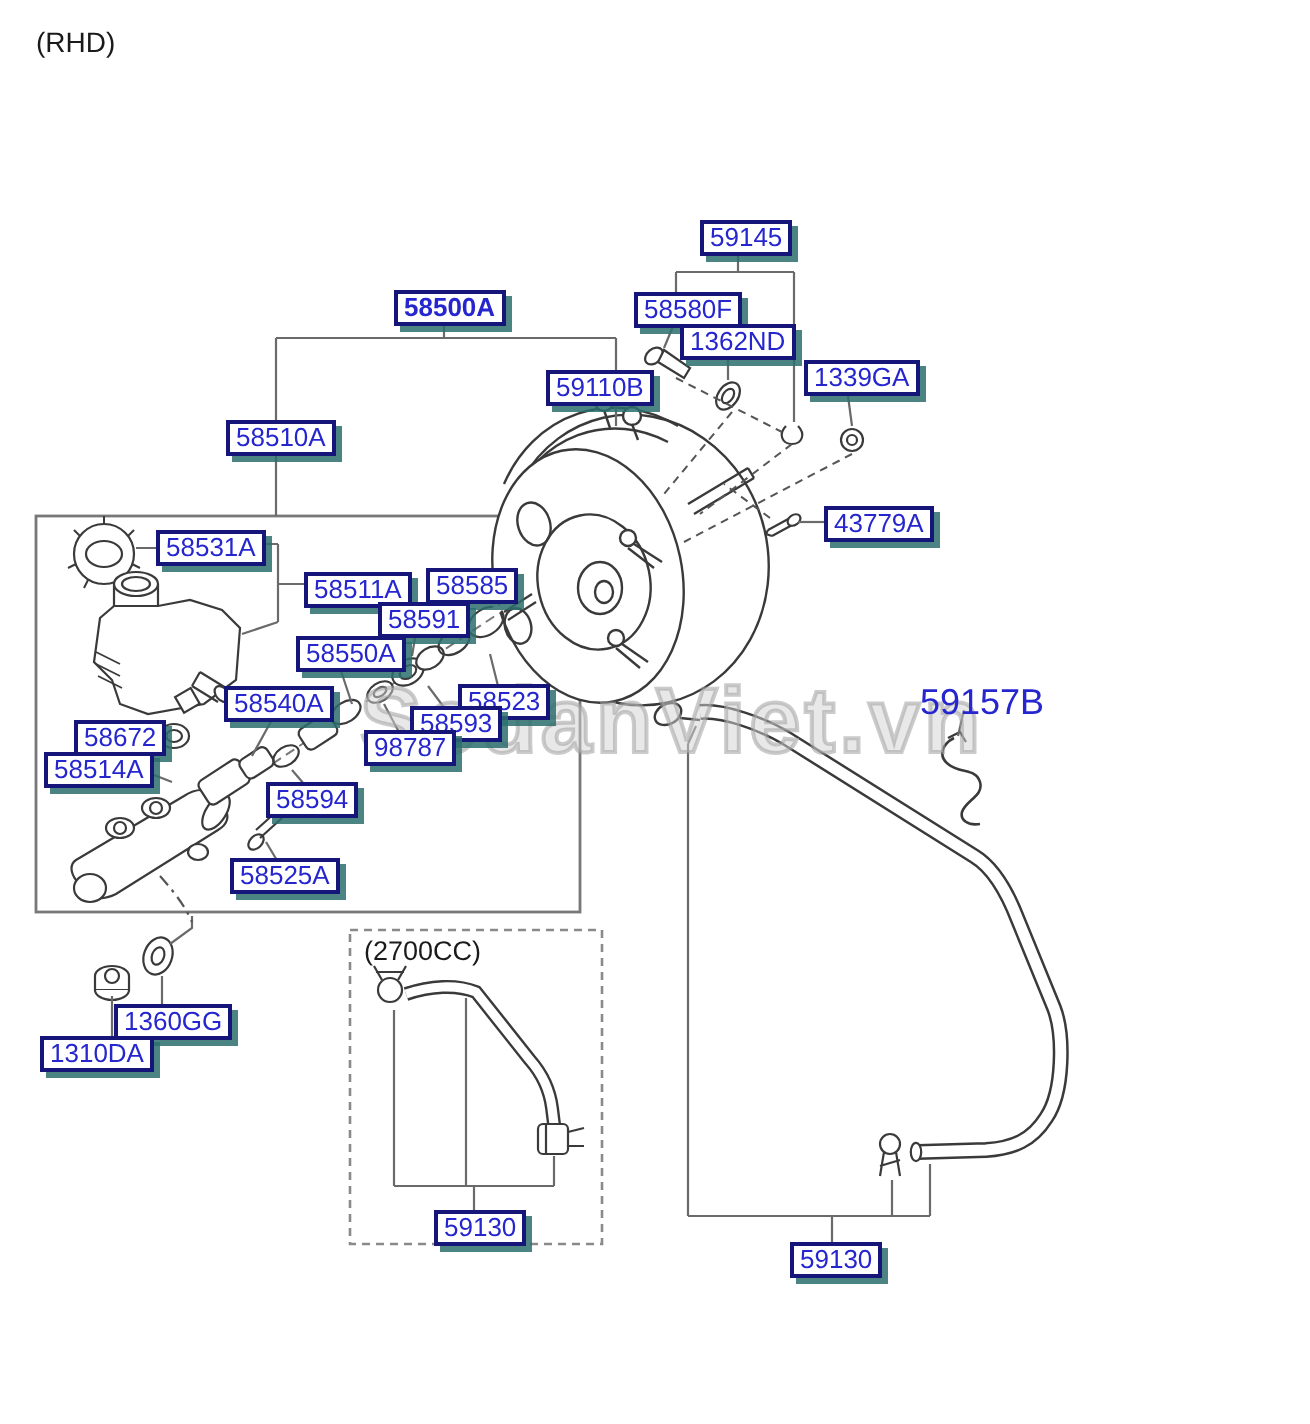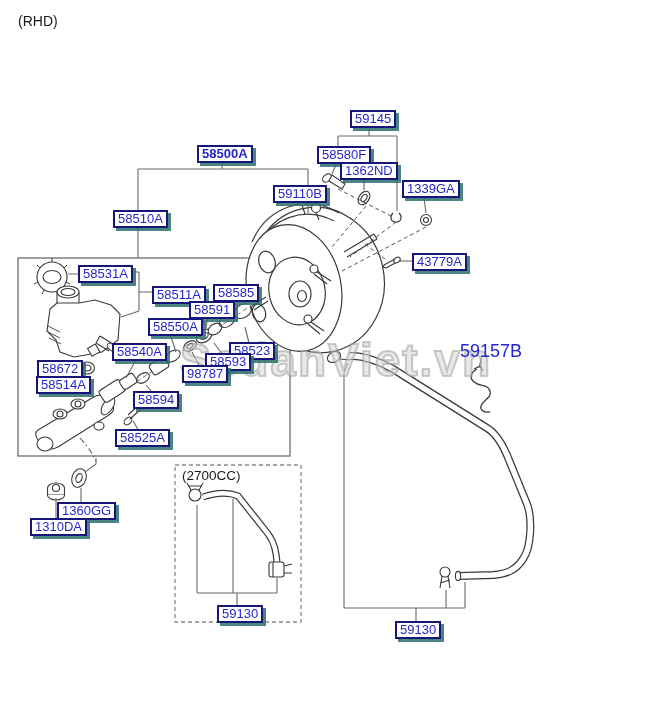--- a/index.html
+++ b/index.html
@@ -236,19 +236,19 @@
 <div class="pl" style="left:78px;top:265px;">58531A</div>
 <div class="pl" style="left:213px;top:284px;">58585</div>
 <div class="pl" style="left:152px;top:286px;text-align:center;">58511A</div>
 <div class="pl" style="left:189px;top:301px;">58591</div>
 <div class="pl" style="left:148px;top:318px;">58550A</div>
 <div class="pl" style="left:229px;top:342px;">58523</div>
 <div class="pl" style="left:112px;top:343px;">58540A</div>
 <div class="pl" style="left:37px;top:360px;">58672</div>
 <div class="pl" style="left:205px;top:353px;">58593</div>
 <div class="pl" style="left:182px;top:365px;">98787</div>
-<div class="pl" style="left:36px;top:376px;">58514A</div>
+<div class="pl" style="left:22px;top:376px;">58514A</div>
 <div class="pl" style="left:133px;top:391px;">58594</div>
 <div class="pl" style="left:115px;top:429px;">58525A</div>
 <div class="pl" style="left:57px;top:502px;">1360GG</div>
-<div class="pl" style="left:30px;top:518px;">1310DA</div>
+<div class="pl" style="left:20px;top:518px;">1310DA</div>
 <div class="pl" style="left:217px;top:605px;">59130</div>
 <div class="pl" style="left:395px;top:621px;">59130</div>
 
 </body></html>

